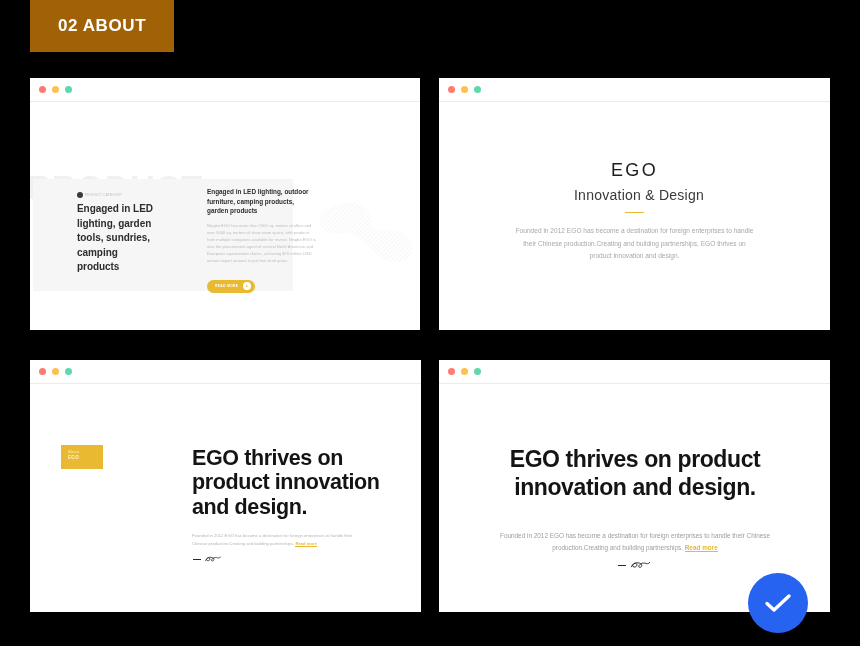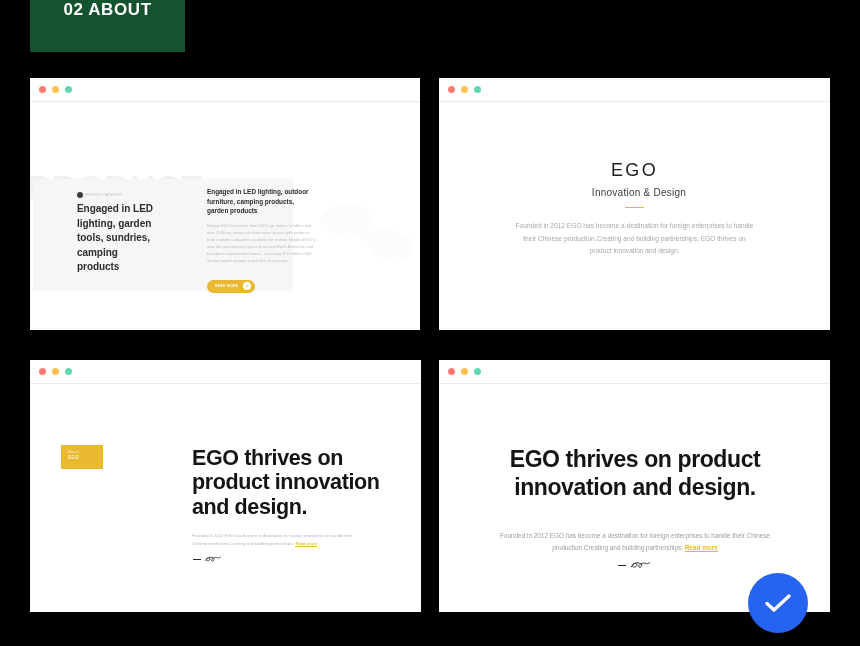--- a/index.html
+++ b/index.html
@@ -7,23 +7,23 @@
     width: 860px; height: 646px;
     background: #000000;
     font-family: "Liberation Sans", sans-serif;
     overflow: hidden;
   }
   .stage { position: relative; width: 860px; height: 646px; background: #000; }
 
   
   .badge {
     position: absolute; left: 30px; top: 0;
-    width: 155px; height: 52px;
-    background: #14532d;
-    display: flex; align-items: flex-start; justify-content: center;
+    width: 144px; height: 52px;
+    background: #a16207;
+    display: flex; align-items: center; justify-content: center;
   }
   .badge-label {
     color: #ffffff; font-size: 17px; font-weight: bold;
     letter-spacing: 0.6px;
   }
 
   
   .card {
     position: absolute;
     background: #ffffff;
@@ -94,21 +94,21 @@
 
   
   #card2 { left: 439px; top: 78px; width: 391px; height: 252px; }
   .c2-wrap {
     position: absolute; left: 0; right: 0; top: 58px; text-align: center;
   }
   .c2-title {
     font-size: 18px; color: #1d1d1d; letter-spacing: 2.4px; font-weight: 500;
   }
   .c2-sub {
-    font-size: 10px; color: #3a3a3a; margin-top: 6px; letter-spacing: 0.25px; margin-left: 9px;
+    font-size: 14px; color: #3a3a3a; margin-top: 6px; letter-spacing: 0.25px; margin-left: 9px;
   }
   .c2-divider {
     width: 19px; height: 1.4px; background: #e8b931;
     margin: 9px auto 0;
   }
   .c2-para {
     font-size: 6.6px; color: #a8a8a8; line-height: 1.85;
     width: 240px; margin: 12px auto 0;
   }
 

